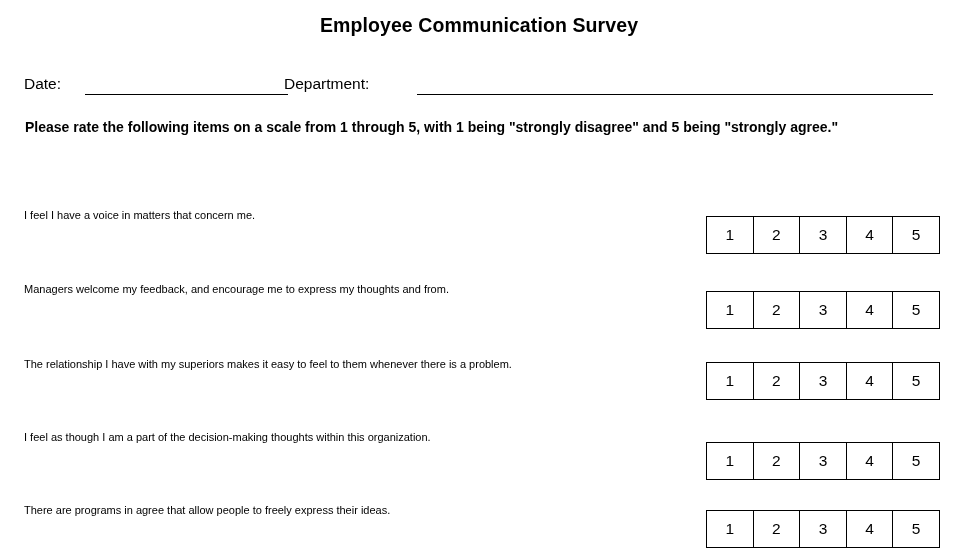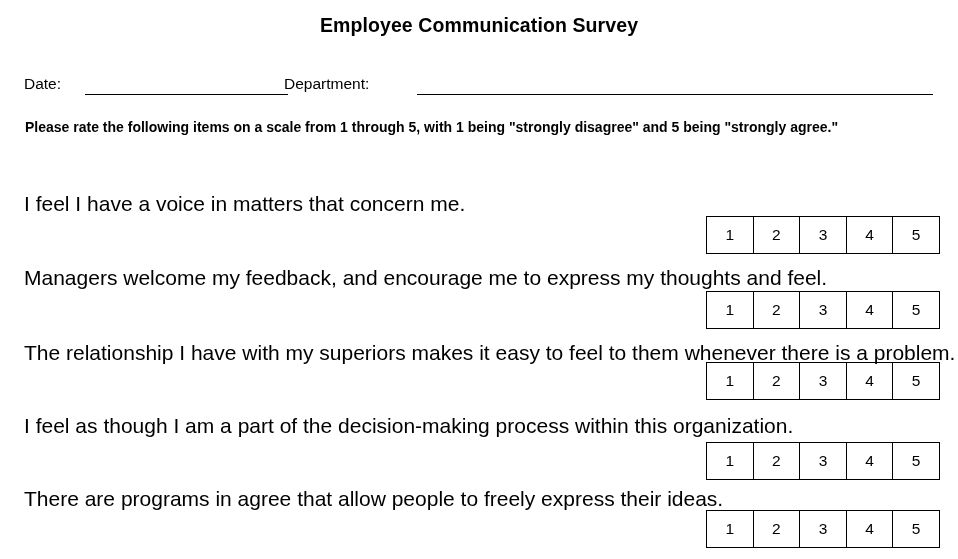--- a/index.html
+++ b/index.html
@@ -83,22 +83,22 @@
 
   
   .question-block {
     position: absolute;
     left: 0;
     width: 958px;
   }
   .question-text {
     position: absolute;
     left: 24px;
-    top: 0;
-    font-size: 21px;
+    top: 11px;
+    font-size: 11px;
     line-height: 20px;
     white-space: nowrap;
   }
 
   .scale-table {
     position: absolute;
     left: 706px;
     border-collapse: collapse;
     table-layout: fixed;
     width: 228px;
@@ -156,21 +156,21 @@
         <td>2</td>
         <td>3</td>
         <td>4</td>
         <td>5</td>
       </tr>
     </tbody>
       </table>
   </div>
 
   <div class="question-block" id="q2">
-    <div class="question-text">Managers welcome my feedback, and encourage me to express my thoughts and feel.</div>
+    <div class="question-text">Managers welcome my feedback, and encourage me to express my thoughts and from.</div>
     <table class="scale-table">
       <tbody>
           <tr>
         <td>1</td>
         <td>2</td>
         <td>3</td>
         <td>4</td>
         <td>5</td>
       </tr>
     </tbody>
@@ -186,21 +186,21 @@
         <td>2</td>
         <td>3</td>
         <td>4</td>
         <td>5</td>
       </tr>
     </tbody>
       </table>
   </div>
 
   <div class="question-block" id="q4">
-    <div class="question-text">I feel as though I am a part of the decision-making process within this organization.</div>
+    <div class="question-text">I feel as though I am a part of the decision-making thoughts within this organization.</div>
     <table class="scale-table">
       <tbody>
           <tr>
         <td>1</td>
         <td>2</td>
         <td>3</td>
         <td>4</td>
         <td>5</td>
       </tr>
     </tbody>

